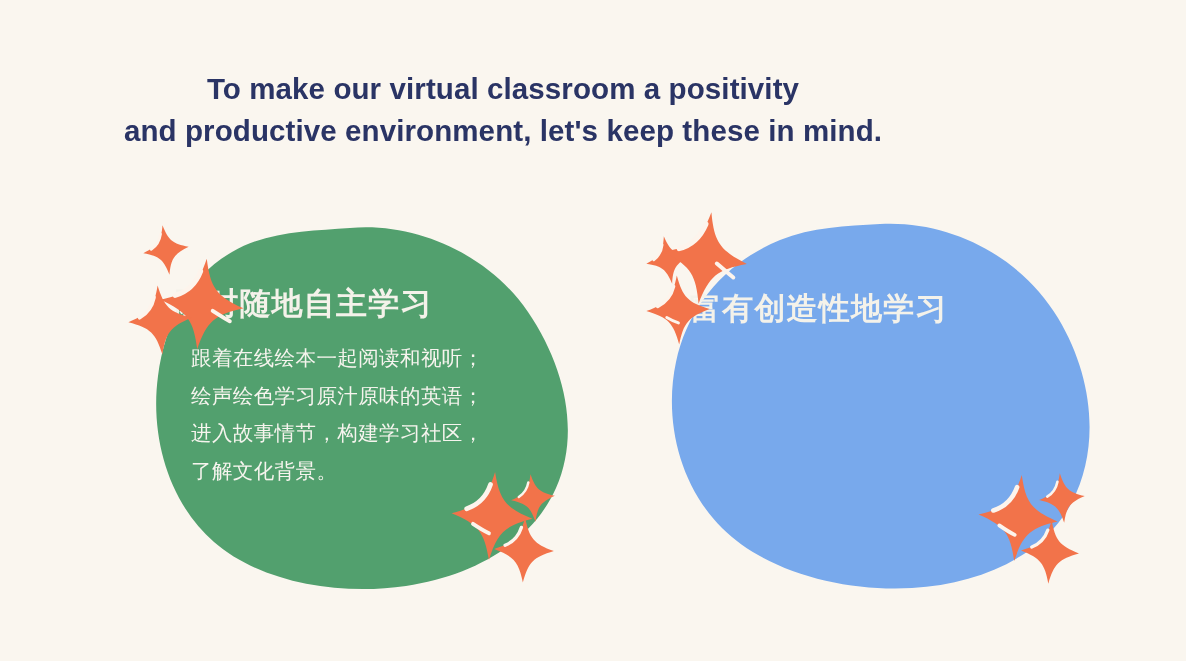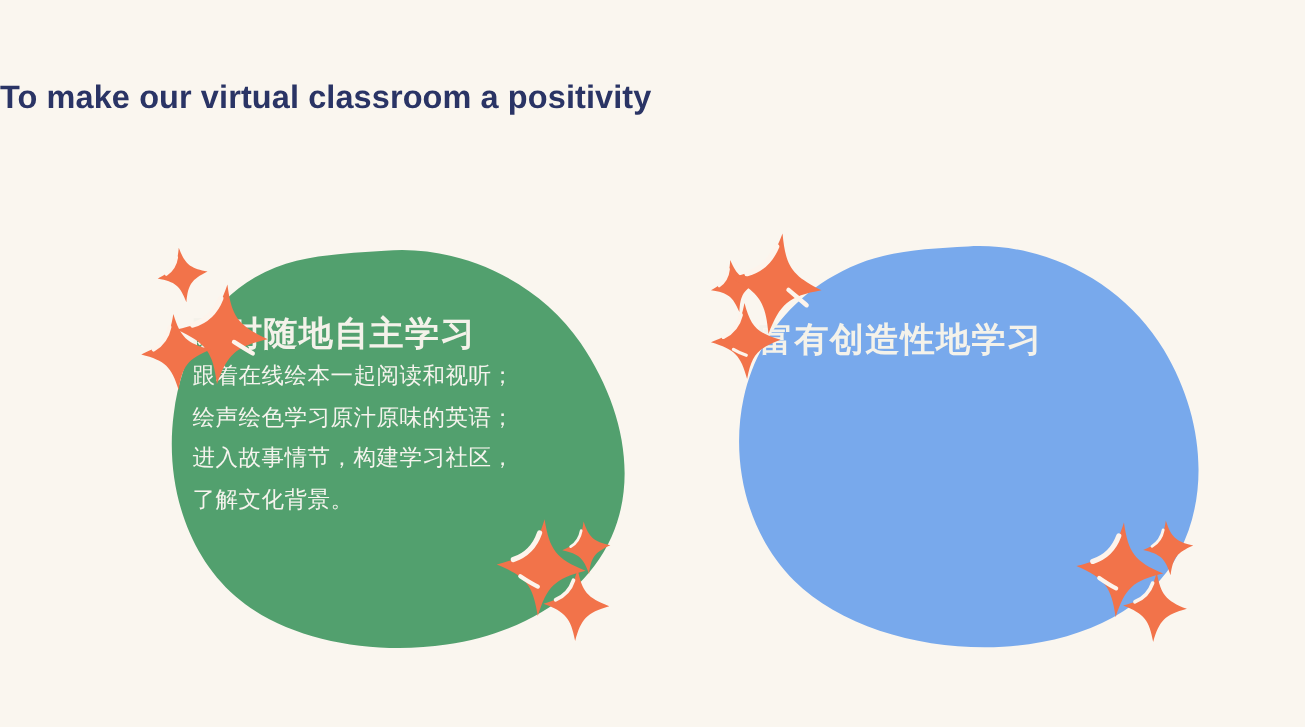--- a/index.html
+++ b/index.html
@@ -20,21 +20,21 @@
     height: 661px;
     background: #faf6ef;
   }
 
   
   #headline {
     position: absolute;
     left: 0;
     top: 68px;
     width: 1006px;
-    text-align: left;
+    text-align: center;
     color: #2a3465;
     font-weight: bold;
     font-size: 29.5px;
     line-height: 42px;
     letter-spacing: 0.1px;
   }
   #headline .hl-line {
     display: block;
     white-space: nowrap;
   }
@@ -59,21 +59,21 @@
     line-height: 38px;
     letter-spacing: 1.2px;
     white-space: nowrap;
     margin: 0;
   }
   .blob-body {
     color: #f6f4ee;
     font-size: 20.5px;
     line-height: 37.5px;
     letter-spacing: 0.4px;
-    margin: 0;
+    margin: 16px;
   }
   .blob-body .bline {
     display: block;
     white-space: nowrap;
   }
 
   
   #card-green { left: 118px; top: 210px; width: 470px; height: 400px; }
   #card-green .blob-text { left: 57px; top: 75px; width: 400px; }
 
@@ -90,20 +90,21 @@
     pointer-events: none;
   }
 </style>
 </head>
 <body>
 
 <div id="stage">
 
   <div id="headline">
     <span class="hl-line">To make our virtual classroom a positivity</span>
+    <span class="hl-line">and productive environment, let's keep these in mind.</span>
   </div>
 
   <div class="blob-card" id="card-green">
 
     <svg class="blob-svg" width="470" height="400" viewBox="0 0 470 400">
       <path d="M 232 18
                C 300 12, 372 46, 410 102
                C 448 158, 462 224, 438 278
                C 414 332, 356 366, 288 376
                C 220 386, 142 372, 96 332

